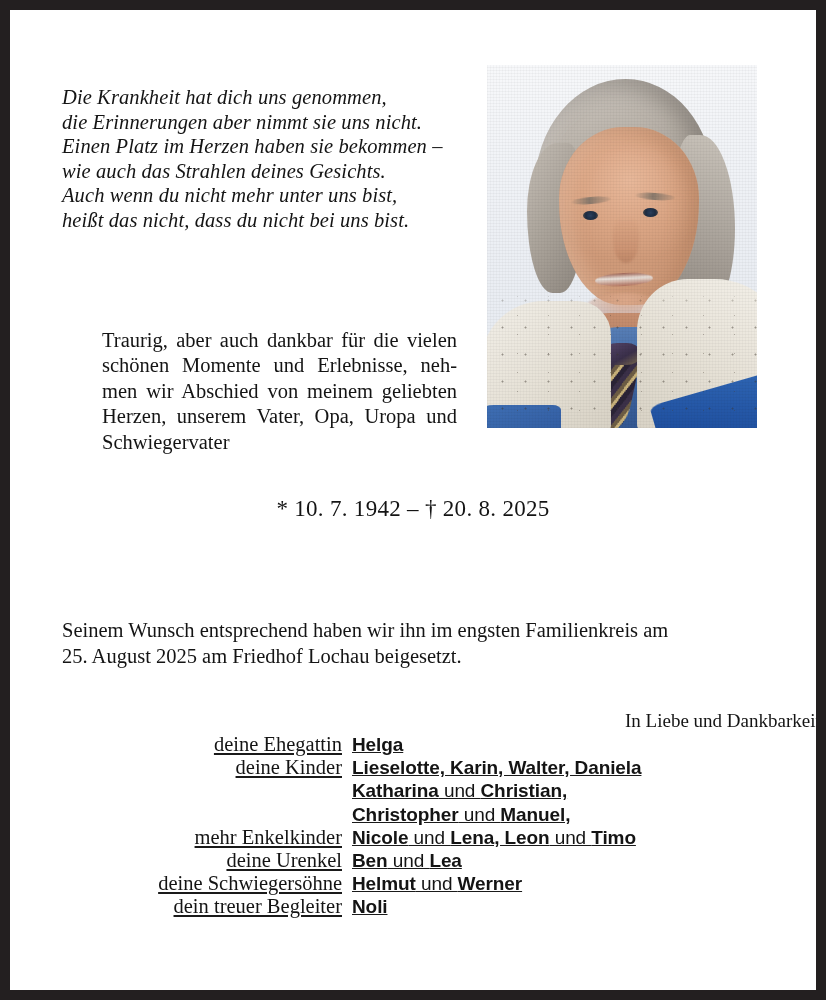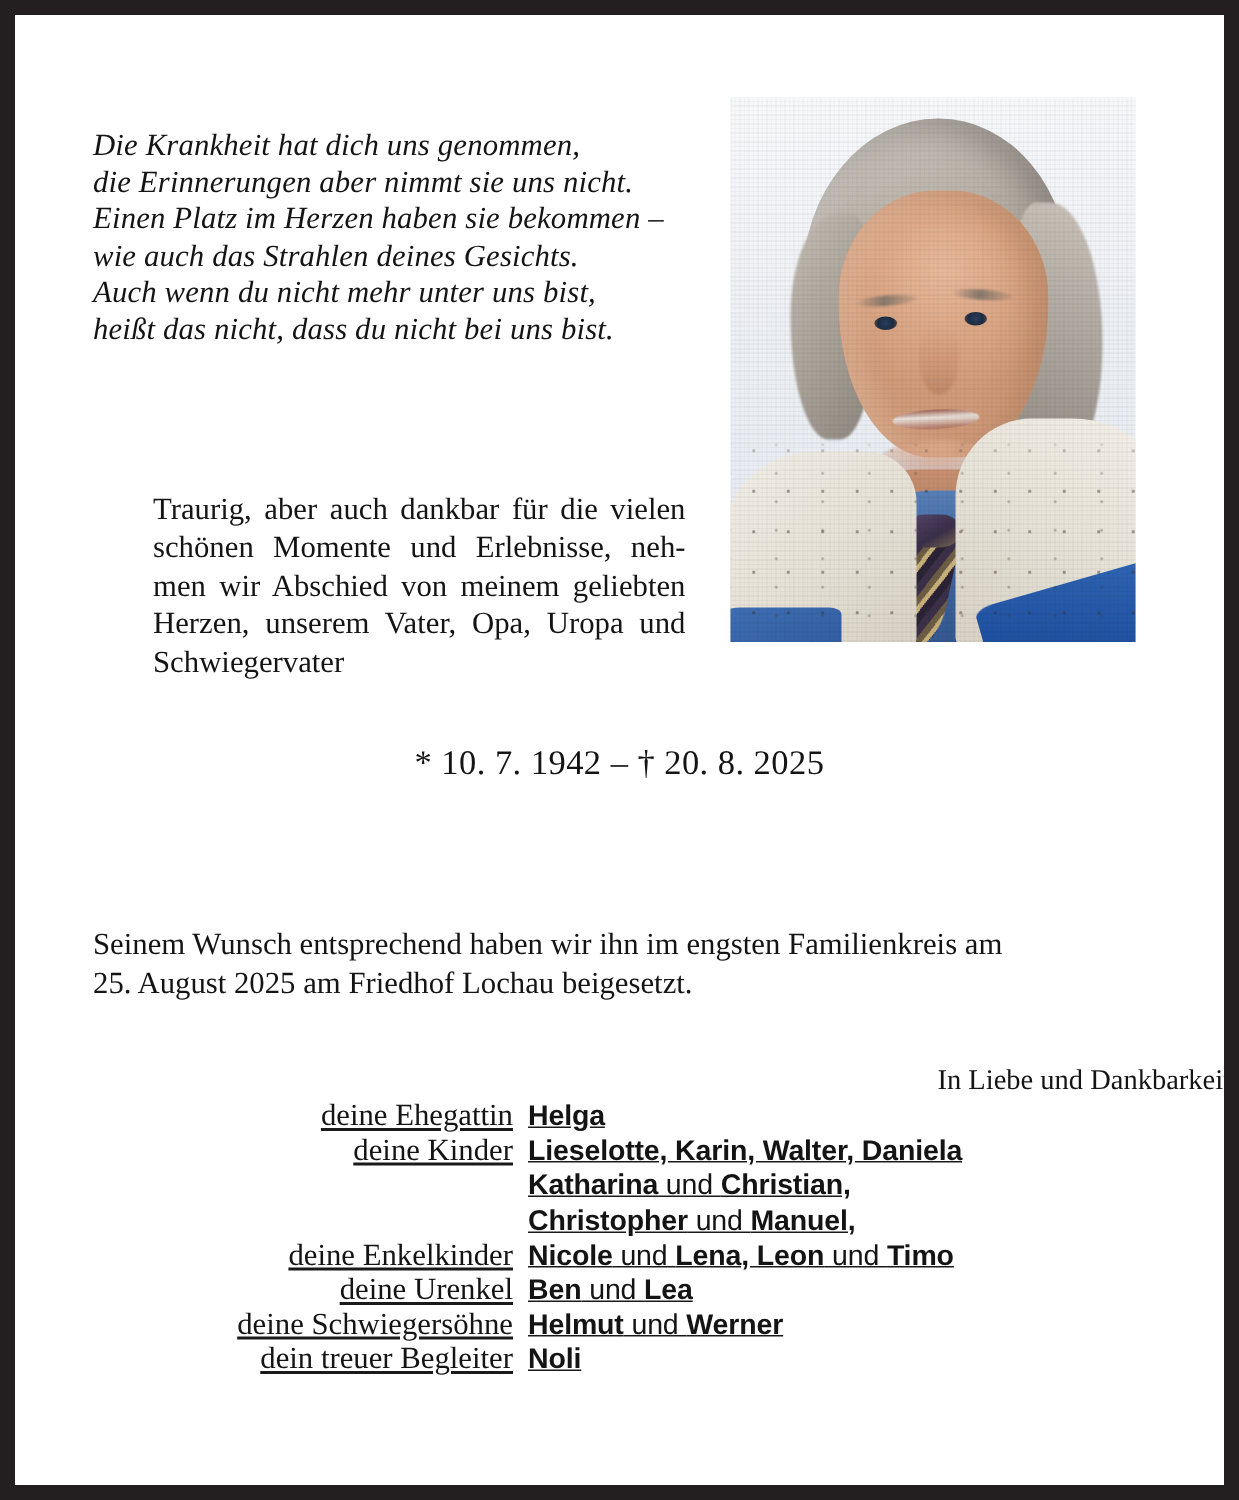--- a/index.html
+++ b/index.html
@@ -409,21 +409,21 @@
       <div id="family-rows">
           <div class="fam-row">
             <div class="fam-label">deine Ehegattin</div>
             <div class="fam-names">Helga</div>
           </div>
           <div class="fam-row">
             <div class="fam-label">deine Kinder</div>
             <div class="fam-names">Lieselotte, Karin, Walter, Daniela</div>
           </div>
           <div class="fam-row">
-            <div class="fam-label">deine Enkelkinder</div>
+            <div class="fam-label">mehr Enkelkinder</div>
             <div class="fam-names">Katharina<span class="conj"> und </span>Christian,
 Christopher<span class="conj"> und </span>Manuel,
 Nicole<span class="conj"> und </span>Lena, Leon<span class="conj"> und </span>Timo</div>
           </div>
           <div class="fam-row">
             <div class="fam-label">deine Urenkel</div>
             <div class="fam-names">Ben<span class="conj"> und </span>Lea</div>
           </div>
           <div class="fam-row">
             <div class="fam-label">deine Schwiegersöhne</div>

